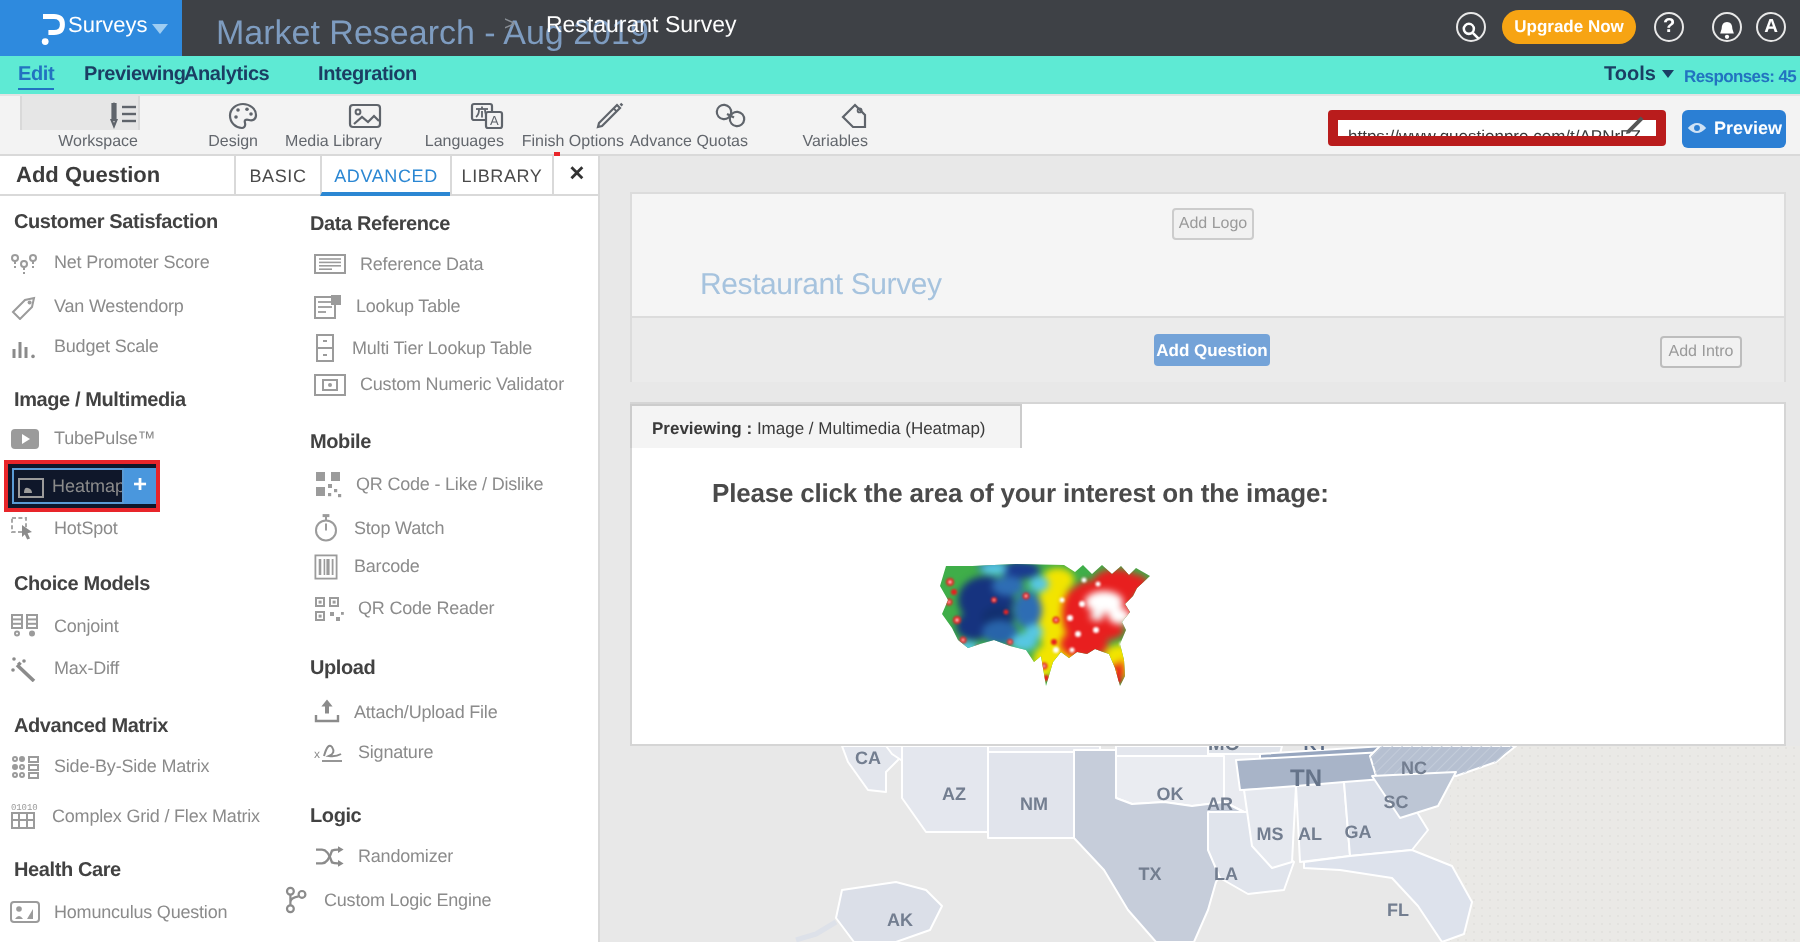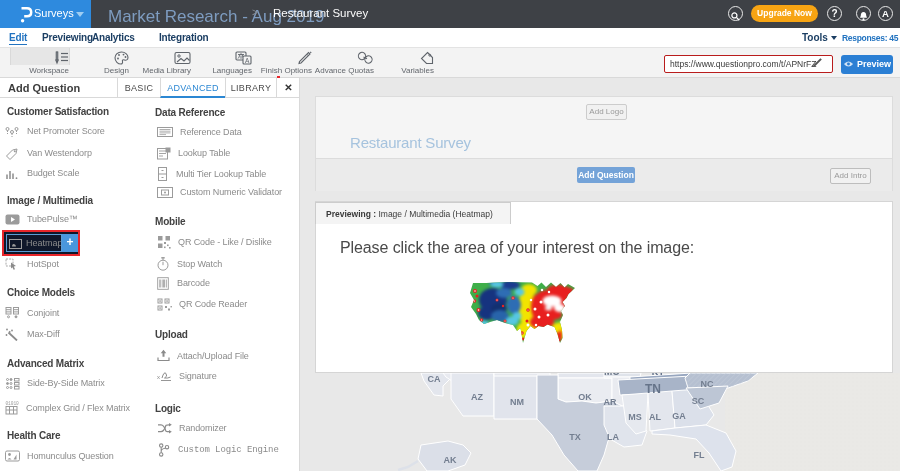--- a/index.html
+++ b/index.html
@@ -12,34 +12,34 @@
 .plogo { position:absolute; left:20px; top:5px; width:13px; height:18px; }
 .survtxt { position:absolute; left:34px; top:7px; font-size:11px; color:#fff; }
 .survcaret { position:absolute; left:76px; top:12px; width:0; height:0; border-left:4px solid transparent; border-right:4px solid transparent; border-top:5px solid #9ecdf2; }
 .crumb1 { position:absolute; left:108px; top:7px; font-size:17px; color:#7e9cc0; }
 .crumbsep { position:absolute; left:252px; top:7px; font-size:10px; color:#8a8f96; }
 .crumb2 { position:absolute; left:273px; top:7px; font-size:11.5px; color:#fdfdfd; }
 .cicon { position:absolute; top:6px; width:15px; height:15px; border:1.2px solid #e8e8e8; border-radius:50%; color:#fff; text-align:center; }
 .upgrade { position:absolute; left:751px; top:5px; width:67px; height:17px; background:#f7a413; border-radius:9px; color:#fff; font-size:8.5px; font-weight:bold; text-align:center; line-height:17px; }
 
 
-.row2 { position:absolute; left:0; top:28px; width:900px; height:20px; background:#ffffff; border-bottom:1px solid #e3e3e3; }
+.row2 { position:absolute; left:0; top:28px; width:900px; height:20px; background:#5eead4; border-bottom:1px solid #e3e3e3; }
 .r2item { position:absolute; top:4px; font-size:10px; letter-spacing:-0.2px; font-weight:bold; color:#1b3e63; }
 .r2edit { color:#2273c0; border-bottom:1.5px solid #2273c0; padding-bottom:1px; }
 .tools { position:absolute; left:802px; top:4px; font-size:10px; font-weight:bold; color:#1b3e63; }
 .tcaret { display:inline-block; width:0; height:0; border-left:3.5px solid transparent; border-right:3.5px solid transparent; border-top:4.5px solid #1b3e63; margin-left:3px; vertical-align:1px; }
 .resp { position:absolute; left:842px; top:5px; white-space:nowrap; letter-spacing:-0.3px; font-size:8.5px; font-weight:bold; color:#2273c0; }
 
 
 .toolbar { position:absolute; left:0; top:48px; width:900px; height:30px; background:#f3f3f3; border-bottom:1px solid #d9d9d9; }
 .titem { position:absolute; top:0; height:17px; text-align:right; color:#6a6e74; }
 .titem .ticon { margin-top:3px; height:15px; }
 .titem .tlabel { font-size:8px; margin-top:0px; color:#63676d; }
 .tactive { background:#e6e6e6; border-left:1px solid #d9d9d9; border-right:1px solid #d9d9d9; }
-.urlbox { position:absolute; left:664px; top:55px; width:169px; height:18px; background:#fff; border:1px solid #b91c1c; border-radius:2px; overflow:hidden; white-space:nowrap; font-size:8.5px; color:#3a3a3a; line-height:16px; padding-left:5px; padding-right:26px; }
+.urlbox { position:absolute; left:664px; top:55px; width:169px; height:18px; background:#fff; border:5px solid #b91c1c; border-radius:2px; overflow:hidden; white-space:nowrap; font-size:8.5px; color:#3a3a3a; line-height:16px; padding-left:5px; padding-right:26px; }
 .urlpencil { position:absolute; left:812px; top:57px; }
 .pvbtn { position:absolute; left:841px; top:55px; width:52px; height:19px; background:#2b7fd4; border-radius:3px; color:#fff; font-size:9px; font-weight:bold; text-align:center; line-height:19px; }
 
 
 .panel { position:absolute; left:0; top:78px; width:300px; height:393px; background:#fff; border-right:1px solid #d9d9d9; }
 .phead { position:absolute; left:0; top:0; width:300px; height:20px; border-bottom:1px solid #d9d9d9; }
 .ptitle { position:absolute; left:8px; top:4px; font-size:11px; font-weight:bold; color:#3c3c3c; }
 .ptab { position:absolute; top:0; height:20px; font-size:9px; color:#4a4a4a; text-align:center; line-height:20px; border-left:1px solid #d9d9d9; letter-spacing:0.3px; }
 .ptabact { color:#2b87d3; border-bottom:2px solid #2b87d3; }
 .pclose { position:absolute; left:276px; top:0; width:24px; height:20px; border-left:1px solid #d9d9d9; text-align:center; line-height:20px; font-size:10px; color:#333; font-weight:bold; }
@@ -51,21 +51,21 @@
 
 .main { position:absolute; left:300px; top:78px; width:600px; height:393px; background:#e8e8e8; }
 .card { position:absolute; left:15px; top:18px; width:578px; height:95px; background:#f5f5f5; border:1px solid #dcdcdc; }
 .addlogo { position:absolute; left:270px; top:7px; width:41px; height:16px; background:#f1f1f1; border:1px solid #ccc; border-radius:2px; font-size:8px; color:#9a9a9a; text-align:center; line-height:14px; }
 .rstitle { position:absolute; left:34px; top:37px; font-size:15px; color:#a6c3de; letter-spacing:-0.2px; }
 .btnrow { position:absolute; left:0; top:61px; width:576px; height:33px; background:#ebebeb; border-top:1px solid #dcdcdc; }
 .addq { position:absolute; left:261px; top:8px; width:58px; white-space:nowrap; height:16px; background:#74a3d8; border-radius:2px; color:#fff; font-size:8.5px; font-weight:bold; text-align:center; line-height:16px; }
 .addintro { position:absolute; left:514px; top:9px; width:41px; height:16px; background:#f1f1f1; border:1px solid #bdbdbd; border-radius:2px; color:#9a9a9a; font-size:8px; text-align:center; line-height:14px; }
 .pvtab { position:absolute; left:15px; top:124px; width:196px; height:22px; background:#f4f4f4; border:1px solid #ccc; border-bottom:none; font-size:8.5px; color:#3a3a3a; line-height:22px; padding-left:10px; z-index:3; }
 .pvpanel { position:absolute; left:15px; top:123px; width:578px; height:172px; background:#fff; border:1px solid #d5d5d5; z-index:2; }
-.pvtext { position:absolute; left:24px; top:37px; font-size:16px; color:#4a4a4a; letter-spacing:-0.1px; }
+.pvtext { position:absolute; left:40px; top:37px; font-size:13px; color:#4a4a4a; letter-spacing:-0.1px;font-weight:bold; }
 .heatmap { position:absolute; left:152px; top:75px; }
 .usmap { position:absolute; left:0; top:295px; width:600px; height:98px; }
 </style>
 </head>
 <body>
 
 <div class="topbar">
   <div class="logosec">
     <svg class="plogo" viewBox="0 0 13 18">
       <path d="M1.5,3.2 L7,3.2 Q11.2,3.2 11.2,7.2 Q11.2,11.2 7,11.2 L4.2,11.2" fill="none" stroke="#fff" stroke-width="2.5"></path>
@@ -368,21 +368,21 @@
   <div class="item" style="left:157px; top:343.5px;"><svg width="16" height="12" viewBox="0 0 16 12">
         <g fill="none" stroke="#8b8b8b" stroke-width="1.2">
           <path d="M1,2.8 L4,2.8 Q7,2.8 9,9.2 Q10,9.7 12,9.7"></path>
           <path d="M1,9.7 L4,9.7 Q7,9.7 9,3.3 Q10,2.8 12,2.8"></path>
         </g>
         <g fill="#8b8b8b">
           <path d="M12,1.1 L14.8,2.8 L12,4.5 Z"></path>
           <path d="M12,8 L14.8,9.7 L12,11.4 Z"></path>
         </g>
       </svg><span class="itext" style="margin-left:6px;">Randomizer</span></div>
-  <div class="item" style="left:158px; top:365px;font-family:Liberation Mono, monospace;"><svg width="12" height="14" viewBox="0 0 12 14">
+  <div class="item" style="left:142px; top:365px;"><svg width="12" height="14" viewBox="0 0 12 14">
         <g fill="none" stroke="#8b8b8b" stroke-width="1.1">
           <circle cx="3.2" cy="2.6" r="1.7"></circle>
           <circle cx="3.2" cy="11.4" r="1.7"></circle>
           <circle cx="9" cy="4.2" r="1.7"></circle>
           <path d="M3.2,4.3 L3.2,9.7 M3.2,8 Q3.4,5.8 7.3,5.2"></path>
         </g>
       </svg><span class="itext" style="margin-left:8px;">Custom Logic Engine</span></div>
 </div>
 
 <div class="main">

